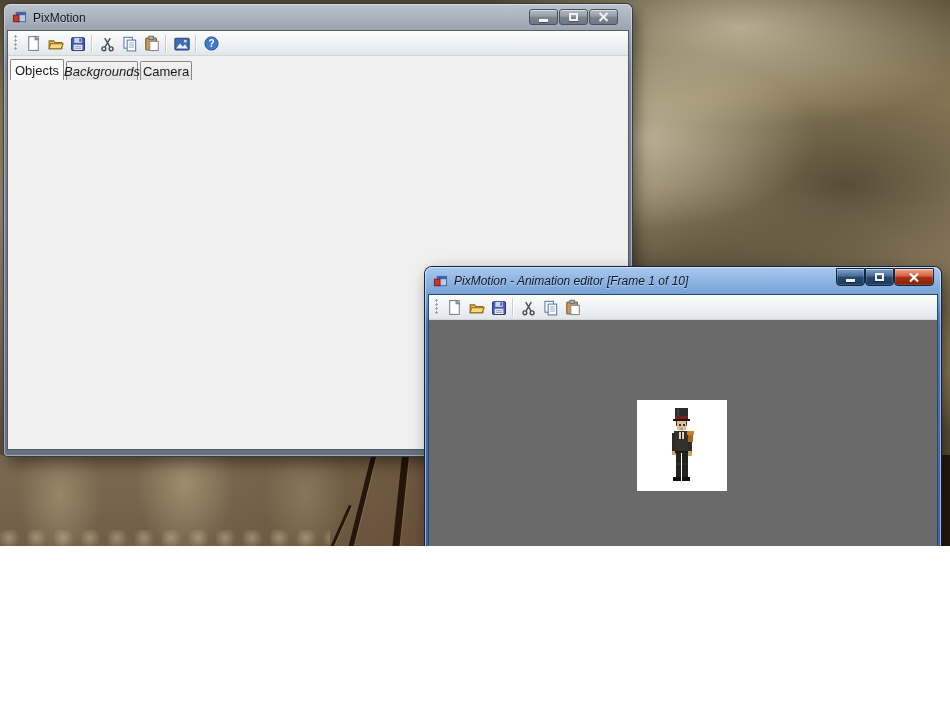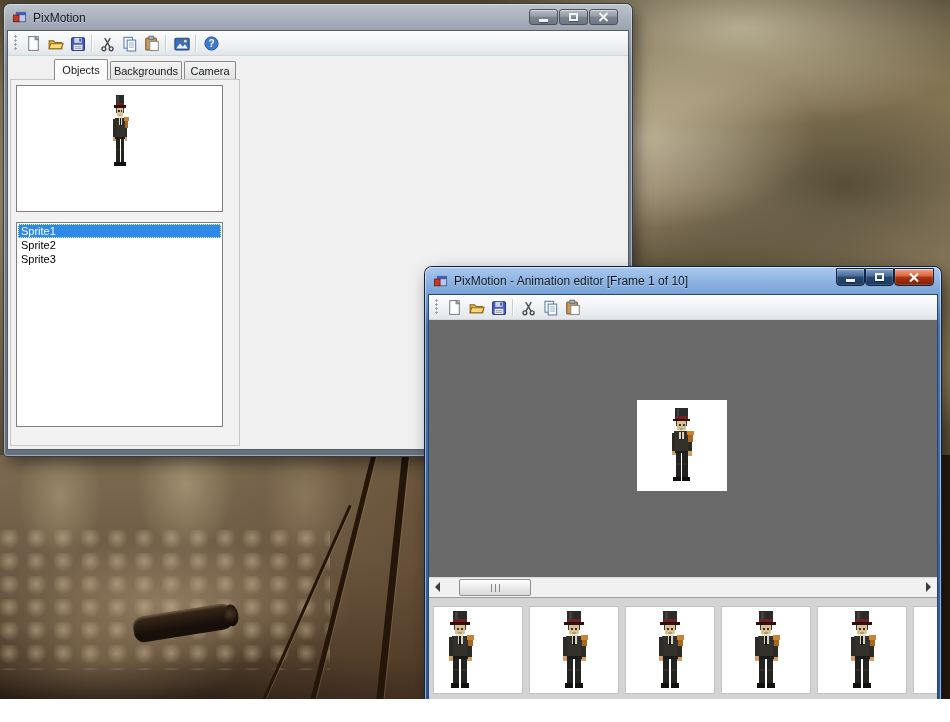--- a/index.html
+++ b/index.html
@@ -1,16 +1,16 @@
 <!DOCTYPE html>
 <html><head>
 <meta charset="utf-8">
 <style>
   html,body{margin:0;padding:0;}
-  .screen{position:relative;width:950px;height:699px;overflow:hidden;
+  .screen{position:relative;width:950px;height:546px;overflow:hidden;
     font-family:"Liberation Sans",sans-serif;background:#8b5cf6;}
 
   
   .bg-sky{position:absolute;left:0;top:0;right:0;height:462px;
     background:
       radial-gradient(ellipse 420px 160px at 78% 6%, rgba(238,230,202,.6), transparent 62%),
       radial-gradient(ellipse 300px 150px at 67% 30%, rgba(224,216,196,.55), transparent 60%),
       radial-gradient(ellipse 340px 180px at 89% 40%, rgba(72,64,44,.8), transparent 65%),
       radial-gradient(ellipse 420px 200px at 72% 66%, rgba(55,48,32,.75), transparent 60%),
       radial-gradient(ellipse 240px 110px at 93% 80%, rgba(228,202,152,.5), transparent 60%),
@@ -76,26 +76,26 @@
 
   
   .main{left:4px;top:4px;width:628px;height:452px;border-radius:6px 6px 4px 4px;
     background:linear-gradient(180deg,#bcc3cc 0%,#99a2ad 6%,#7d8793 14%,#6f7985 60%,#67717d 100%);
     box-shadow:0 0 0 1px #333c47, inset 0 0 0 1px rgba(255,255,255,.4), 4px 6px 16px rgba(0,0,0,.5);}
   .main .titlebar{height:27px;}
   .main .client{left:4px;right:4px;top:27px;bottom:7px;box-shadow:0 0 0 1px #525c68;}
 
   .tabs{position:absolute;left:2px;top:28px;height:21px;}
   .tab{position:absolute;bottom:0;display:flex;align-items:center;justify-content:center;
-    font-size:11px;color:#1a1a1a;box-sizing:border-box;
+    font-size:13px;color:#1a1a1a;box-sizing:border-box;
     border:1px solid #898989;border-bottom:none;border-radius:2px 2px 0 0;
-    background:linear-gradient(180deg,#f4f4f4,#dfe0e2);height:19px;margin-left:44px;}
+    background:linear-gradient(180deg,#f4f4f4,#dfe0e2);height:19px;}
   .tab.active{height:21px;background:#fcfcfc;z-index:2;}
   .tab.t1{left:0;width:54px;}
-  .tab.t2{left:56px;width:72px;}
+  .tab.t2{left:56px;width:72px;font-style:italic;}
   .tab.t3{left:130px;width:52px;}
 
   .tabpage{position:absolute;left:2px;top:48px;width:230px;height:367px;
     background:#f2f2f2;border:1px solid #c6c6c6;box-sizing:border-box;z-index:1;}
   .preview{position:absolute;left:5px;top:5px;width:207px;height:127px;background:#fff;
     border:1px solid #7f7f7f;box-sizing:border-box;}
   .preview svg{position:absolute;left:50%;top:8px;transform:translateX(-50%);}
   .listbox{position:absolute;left:5px;top:142px;width:207px;height:205px;background:#fff;
     border:1px solid #7f7f7f;box-sizing:border-box;font-size:11px;padding:1px;}
   .li{height:14px;line-height:14px;padding-left:3px;color:#000;}
@@ -115,21 +115,21 @@
   .shandle::before{content:"";position:absolute;left:3px;top:0;width:2px;height:7px;background:#4a0f0f;}
   .shandle::after{content:"";position:absolute;left:0;top:3px;width:7px;height:2px;background:#4a0f0f;}
   .sh-tl{left:-9px;top:-8px;} .sh-tr{right:-8px;top:-8px;}
   .sh-bl{left:-9px;bottom:-6px;} .sh-br{right:-8px;bottom:-6px;}
 
   
   .editor{left:425px;top:267px;width:516px;height:449px;border-radius:7px 7px 5px 5px;
     background:linear-gradient(180deg,#aac8ee 0%,#7fa8da 5%,#4a74b0 13%,#3c65a2 55%,#2d5490 100%);
     box-shadow:0 0 0 1px #0e2340, inset 0 0 0 1px rgba(255,255,255,.5), 5px 7px 18px rgba(0,0,0,.55);}
   .editor .titlebar{height:28px;}
-  .editor .title{color:#0b1524;text-shadow:0 1px 1px rgba(255,255,255,.45);}
+  .editor .title{color:#0b1524;text-shadow:0 1px 1px rgba(255,255,255,.45);font-style:italic;}
   .editor .client{left:4px;right:4px;top:28px;bottom:10px;box-shadow:0 0 0 1px #27486e;}
   .ecanvas{position:absolute;left:0;top:25px;right:0;height:257px;background:#6a6a6a;overflow:hidden;}
   .ebox{position:absolute;left:208px;top:80px;width:90px;height:91px;background:#fff;}
   .ebox svg{position:absolute;left:26px;top:7px;}
 
   .scrollbar{position:absolute;left:0;right:0;top:282px;height:20px;background:#f1f1f1;
     border-top:1px solid #dadada;box-sizing:border-box;}
   .sb-arrow{position:absolute;top:4px;width:0;height:0;border:5px solid transparent;}
   .sb-left{left:6px;border-right-color:#3c3c3c;border-left:none;}
   .sb-right{right:6px;border-left-color:#3c3c3c;border-right:none;}
@@ -309,32 +309,20 @@
           </svg>
         </div>
       </div>
 
       <div class="tabs">
         <div class="tab t1 active">Objects</div>
         <div class="tab t2">Backgrounds</div>
         <div class="tab t3">Camera</div>
       </div>
 
-      <div class="tabpage">
-        <div class="preview">
-          <svg width="26" height="74" viewBox="0 0 16 29" preserveAspectRatio="none">
-              <use href="#spriteman"></use>
-            </svg>
-        </div>
-        <div class="listbox">
-          <div class="li sel">Sprite1</div>
-          <div class="li">Sprite2</div>
-          <div class="li">Sprite3</div>
-        </div>
-      </div>
 
     </div>
   </section>
 
   <section class="win editor">
     <div class="titlebar">
       <span class="app-icon">
         <svg width="15" height="15" viewBox="0 0 16 16">
           <rect x="4.5" y="2.5" width="10" height="10" fill="#bcc9e4" stroke="#3f5fae"></rect>
           <rect x="4.5" y="2.5" width="10" height="3" fill="#3f5fae"></rect>

